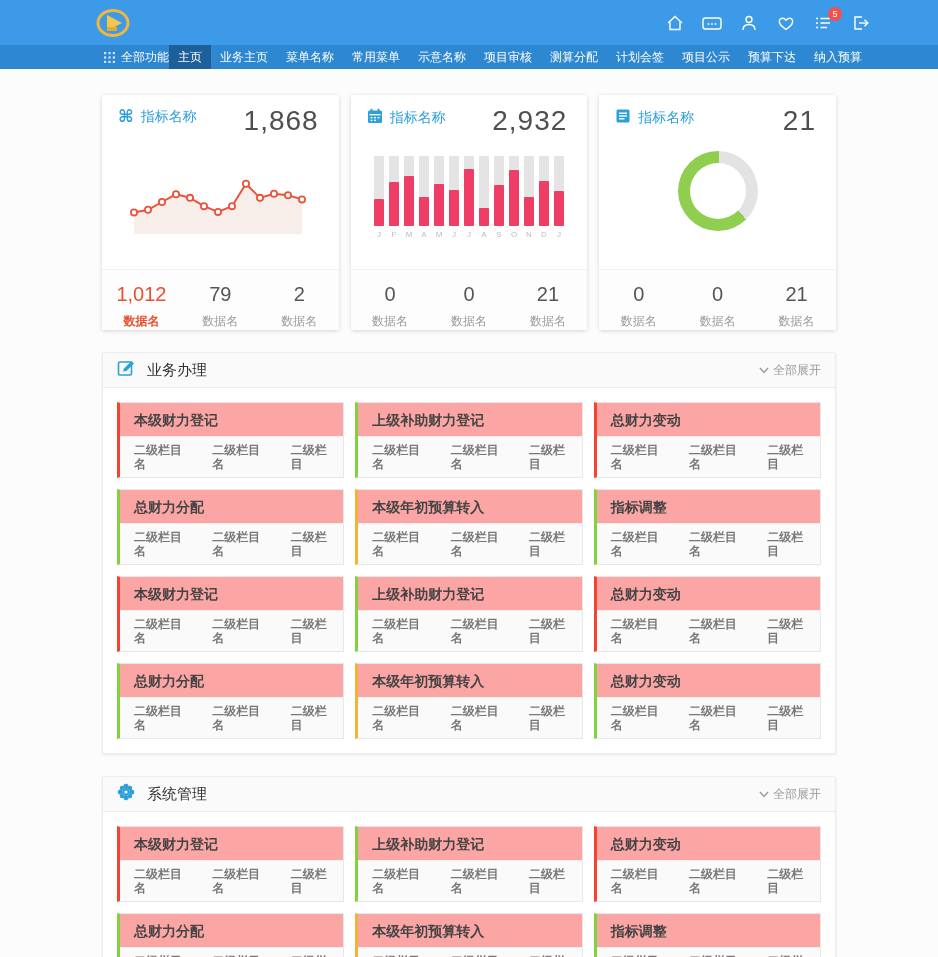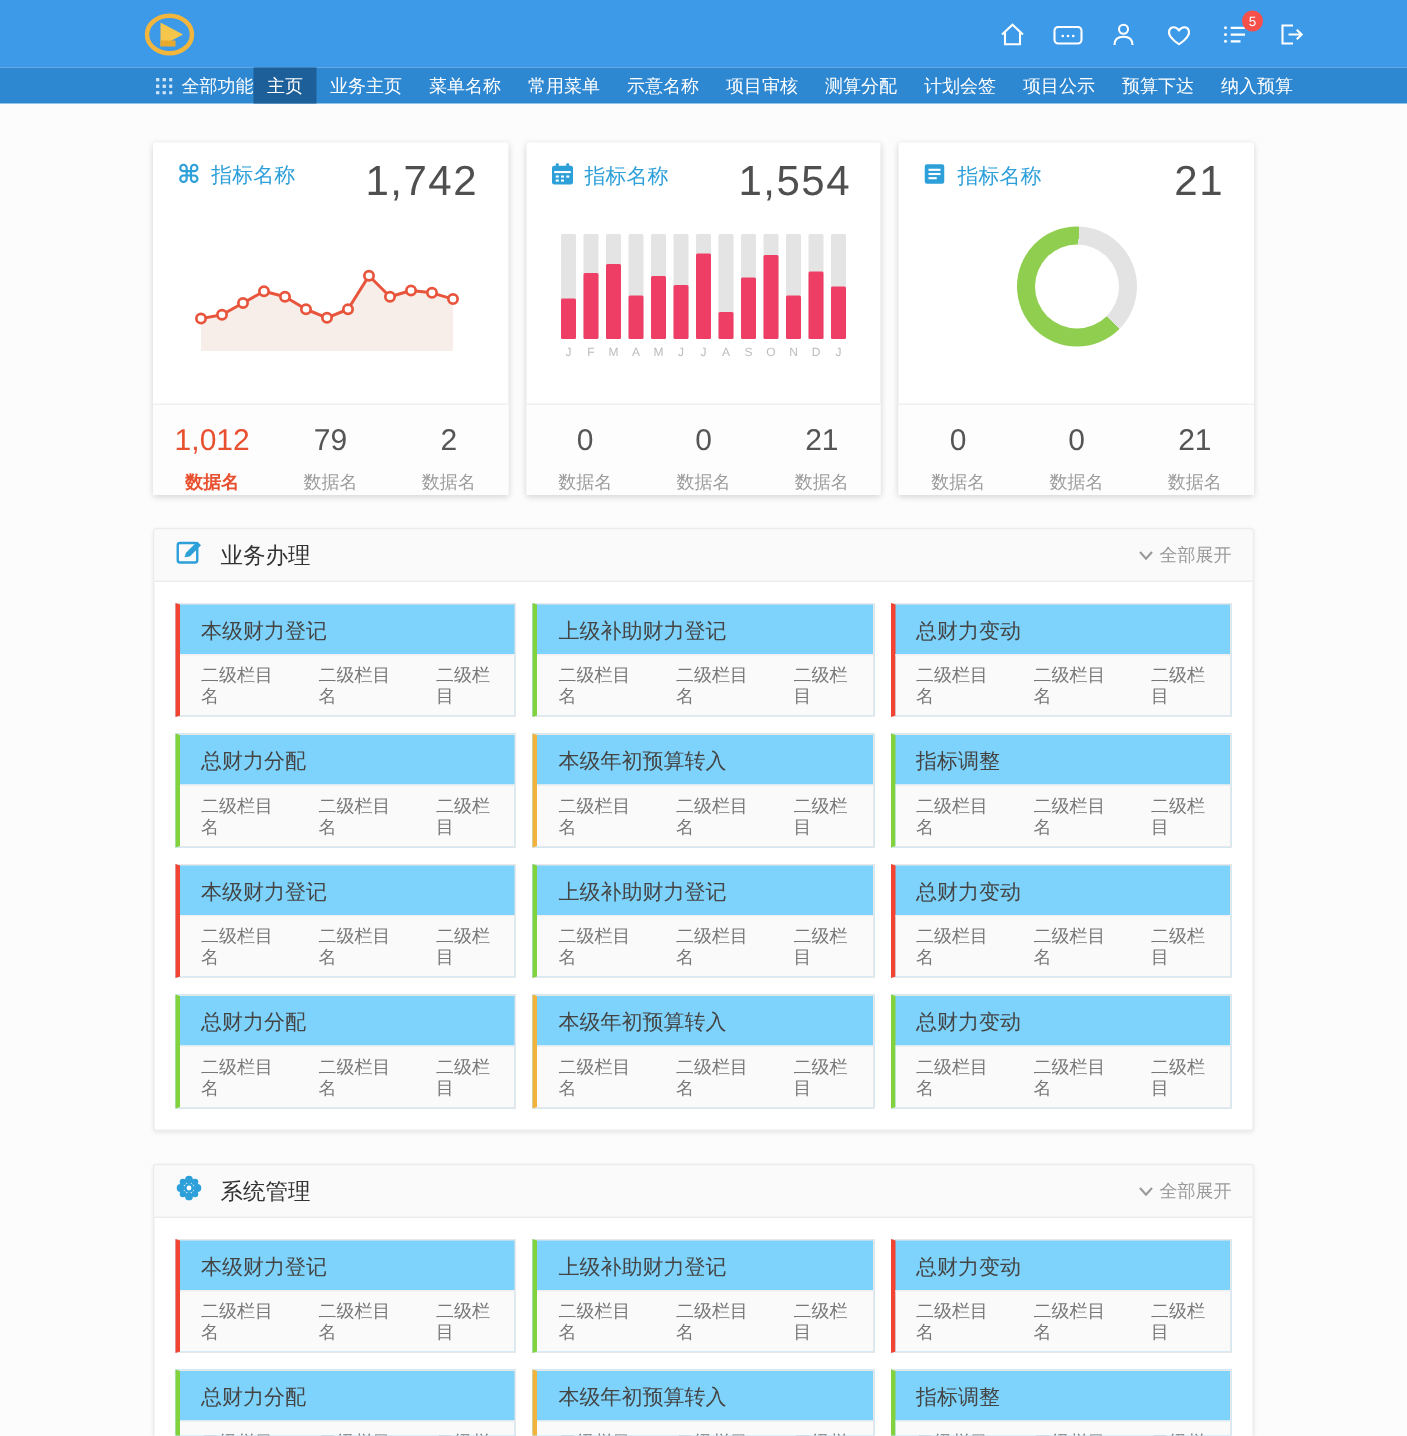--- a/index.html
+++ b/index.html
@@ -47,21 +47,21 @@
   .stat-item .num { font-size:20px; color:#555; }
   .stat-item .lbl { font-size:12px; color:#9b9b9b; margin-top:7px; }
   .stat-item.hl .num, .stat-item.hl .lbl { color:#e8502f; }
   .stat-item.hl .lbl { font-weight:bold; }
   
   .panel { margin-top:22px; background:#fff; border:1px solid #ececec; border-radius:2px; box-shadow:0 1px 3px rgba(0,0,0,0.08); }
   .panel-hd { display:flex; align-items:center; background:#fafafa; border-bottom:1px solid #ececec; padding:8px 14px; height:35px; }
   .panel-hd .ttl { font-size:15px; color:#333; margin-left:12px; }
   .expand { margin-left:auto; display:flex; align-items:center; gap:4px; font-size:12px; color:#999; cursor:pointer; }
   .panel-grid { display:grid; grid-template-columns:repeat(3,1fr); gap:11px; padding:14px; }
-  .biz-card { background:#7dd3fc; border:1px solid #e8e8e8; border-left:3px solid #ccc; cursor:pointer; }
+  .biz-card { background:#fca5a5; border:1px solid #e8e8e8; border-left:3px solid #ccc; cursor:pointer;font-weight:bold; }
   .biz-title { padding:9px 14px 8px; font-size:14px; color:#444; line-height:16px; }
   .biz-links { display:flex; gap:30px; padding:6px 14px; background:#fafafa; border-top:1px solid #f0f0f0; }
   .biz-links span { font-size:12px; color:#777; line-height:14px; cursor:pointer; }
   .acc-red { border-left-color:#f24333; }
   .acc-green { border-left-color:#82d23e; }
   .acc-orange { border-left-color:#f2b33d; }
 </style>
 </head>
 <body>
 
@@ -143,21 +143,21 @@
 <div class="main">
 
   <div class="stats-row">
 
     <div class="stat-card">
       <div class="stat-top">
         <div class="stat-title">
           <span class="cmd">⌘</span>
           <span>指标名称</span>
         </div>
-        <span class="stat-value">1,742</span>
+        <span class="stat-value">1,868</span>
         <div class="chart-area">
           <svg id="line-chart" width="186" height="74" viewBox="0 0 186 74">
               <path d="M7,70 L7,48.4 L21,45.8 L35,38 L49,30.199999999999996 L63,33.84 L77,42.16 L91,47.879999999999995 L105,42.16 L119,19.799999999999997 L133,33.84 L147,29.68 L161,31.240000000000002 L175,35.4 L175,70 Z" fill="#f7ede9"></path>
               <polyline points="7,48.4 21,45.8 35,38 49,30.199999999999996 63,33.84 77,42.16 91,47.879999999999995 105,42.16 119,19.799999999999997 133,33.84 147,29.68 161,31.240000000000002 175,35.4" fill="none" stroke="#e8543c" stroke-width="2" stroke-linejoin="round"></polyline>
               <circle cx="7" cy="48.4" r="3.1" fill="#ffffff" stroke="#e8543c" stroke-width="1.8"></circle>
               <circle cx="21" cy="45.8" r="3.1" fill="#ffffff" stroke="#e8543c" stroke-width="1.8"></circle>
               <circle cx="35" cy="38" r="3.1" fill="#ffffff" stroke="#e8543c" stroke-width="1.8"></circle>
               <circle cx="49" cy="30.199999999999996" r="3.1" fill="#ffffff" stroke="#e8543c" stroke-width="1.8"></circle>
               <circle cx="63" cy="33.84" r="3.1" fill="#ffffff" stroke="#e8543c" stroke-width="1.8"></circle>
               <circle cx="77" cy="42.16" r="3.1" fill="#ffffff" stroke="#e8543c" stroke-width="1.8"></circle>
@@ -198,21 +198,21 @@
               <rect x="2.5" y="6" width="11" height="1.4" fill="#fff"></rect>
               <rect x="3.5" y="9" width="2" height="1.4" fill="#fff"></rect>
                 <rect x="7" y="9" width="2" height="1.4" fill="#fff"></rect>
                 <rect x="10.5" y="9" width="2" height="1.4" fill="#fff"></rect>
               <rect x="3.5" y="11.7" width="2" height="1.4" fill="#fff"></rect>
                 <rect x="7" y="11.7" width="2" height="1.4" fill="#fff"></rect>
             </svg>
           </span>
           <span>指标名称</span>
         </div>
-        <span class="stat-value">1,554</span>
+        <span class="stat-value">2,932</span>
         <div class="chart-area">
           <div class="barwrap" id="bar-chart">
               <div class="bars">
                 <div class="bar-track" style="background: rgb(228, 228, 228);">
                   <div class="bar-fill" style="height: 38%; background: rgb(238, 62, 102);"></div>
                 </div>
                 <div class="bar-track" style="background: rgb(228, 228, 228);">
                   <div class="bar-fill" style="height: 63%; background: rgb(238, 62, 102);"></div>
                 </div>
                 <div class="bar-track" style="background: rgb(228, 228, 228);">

